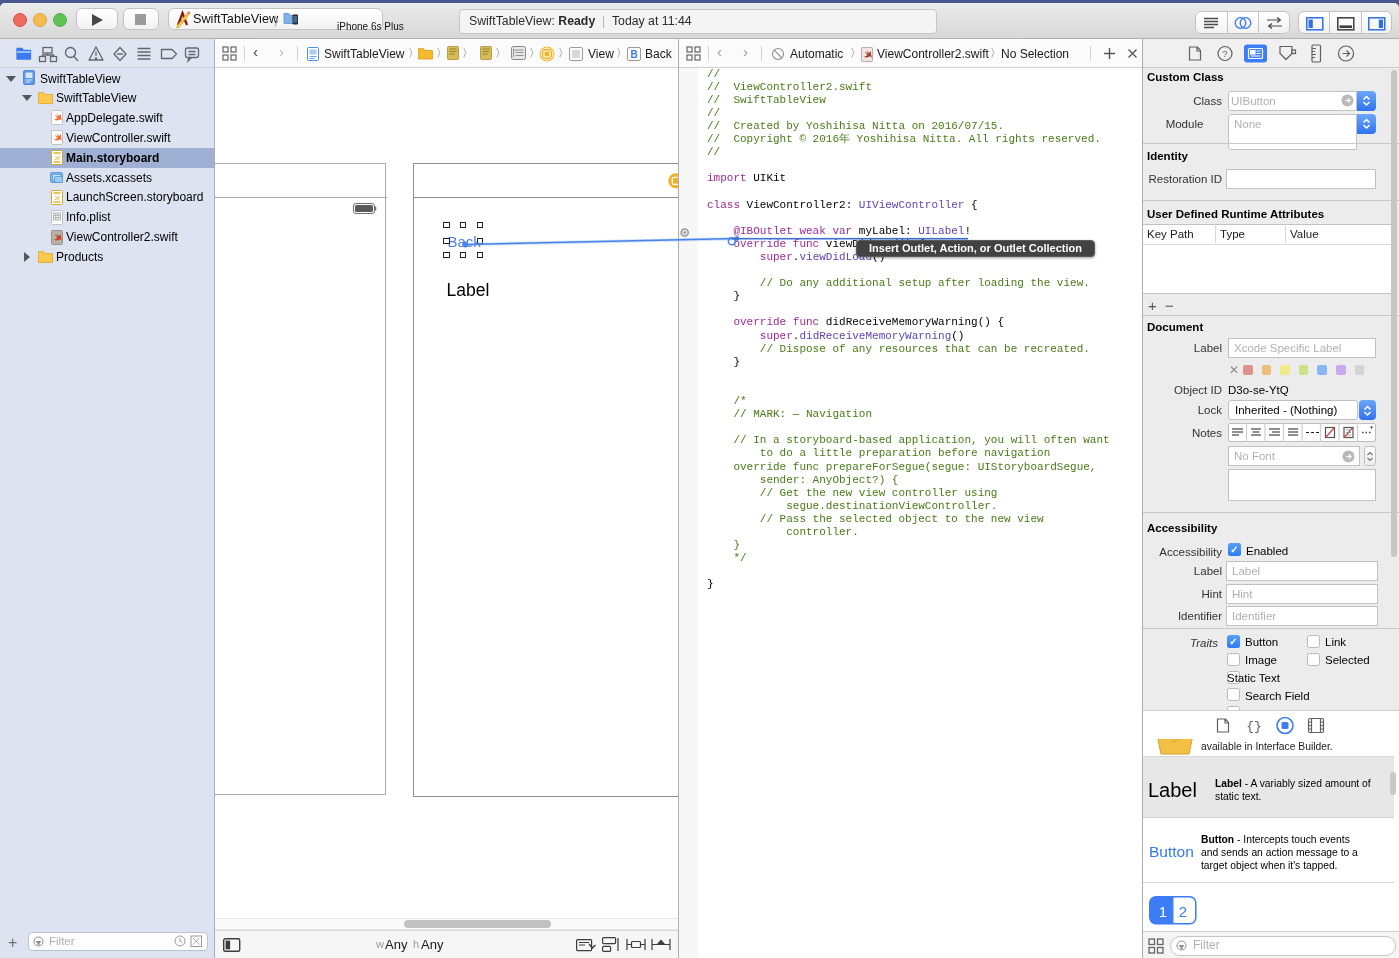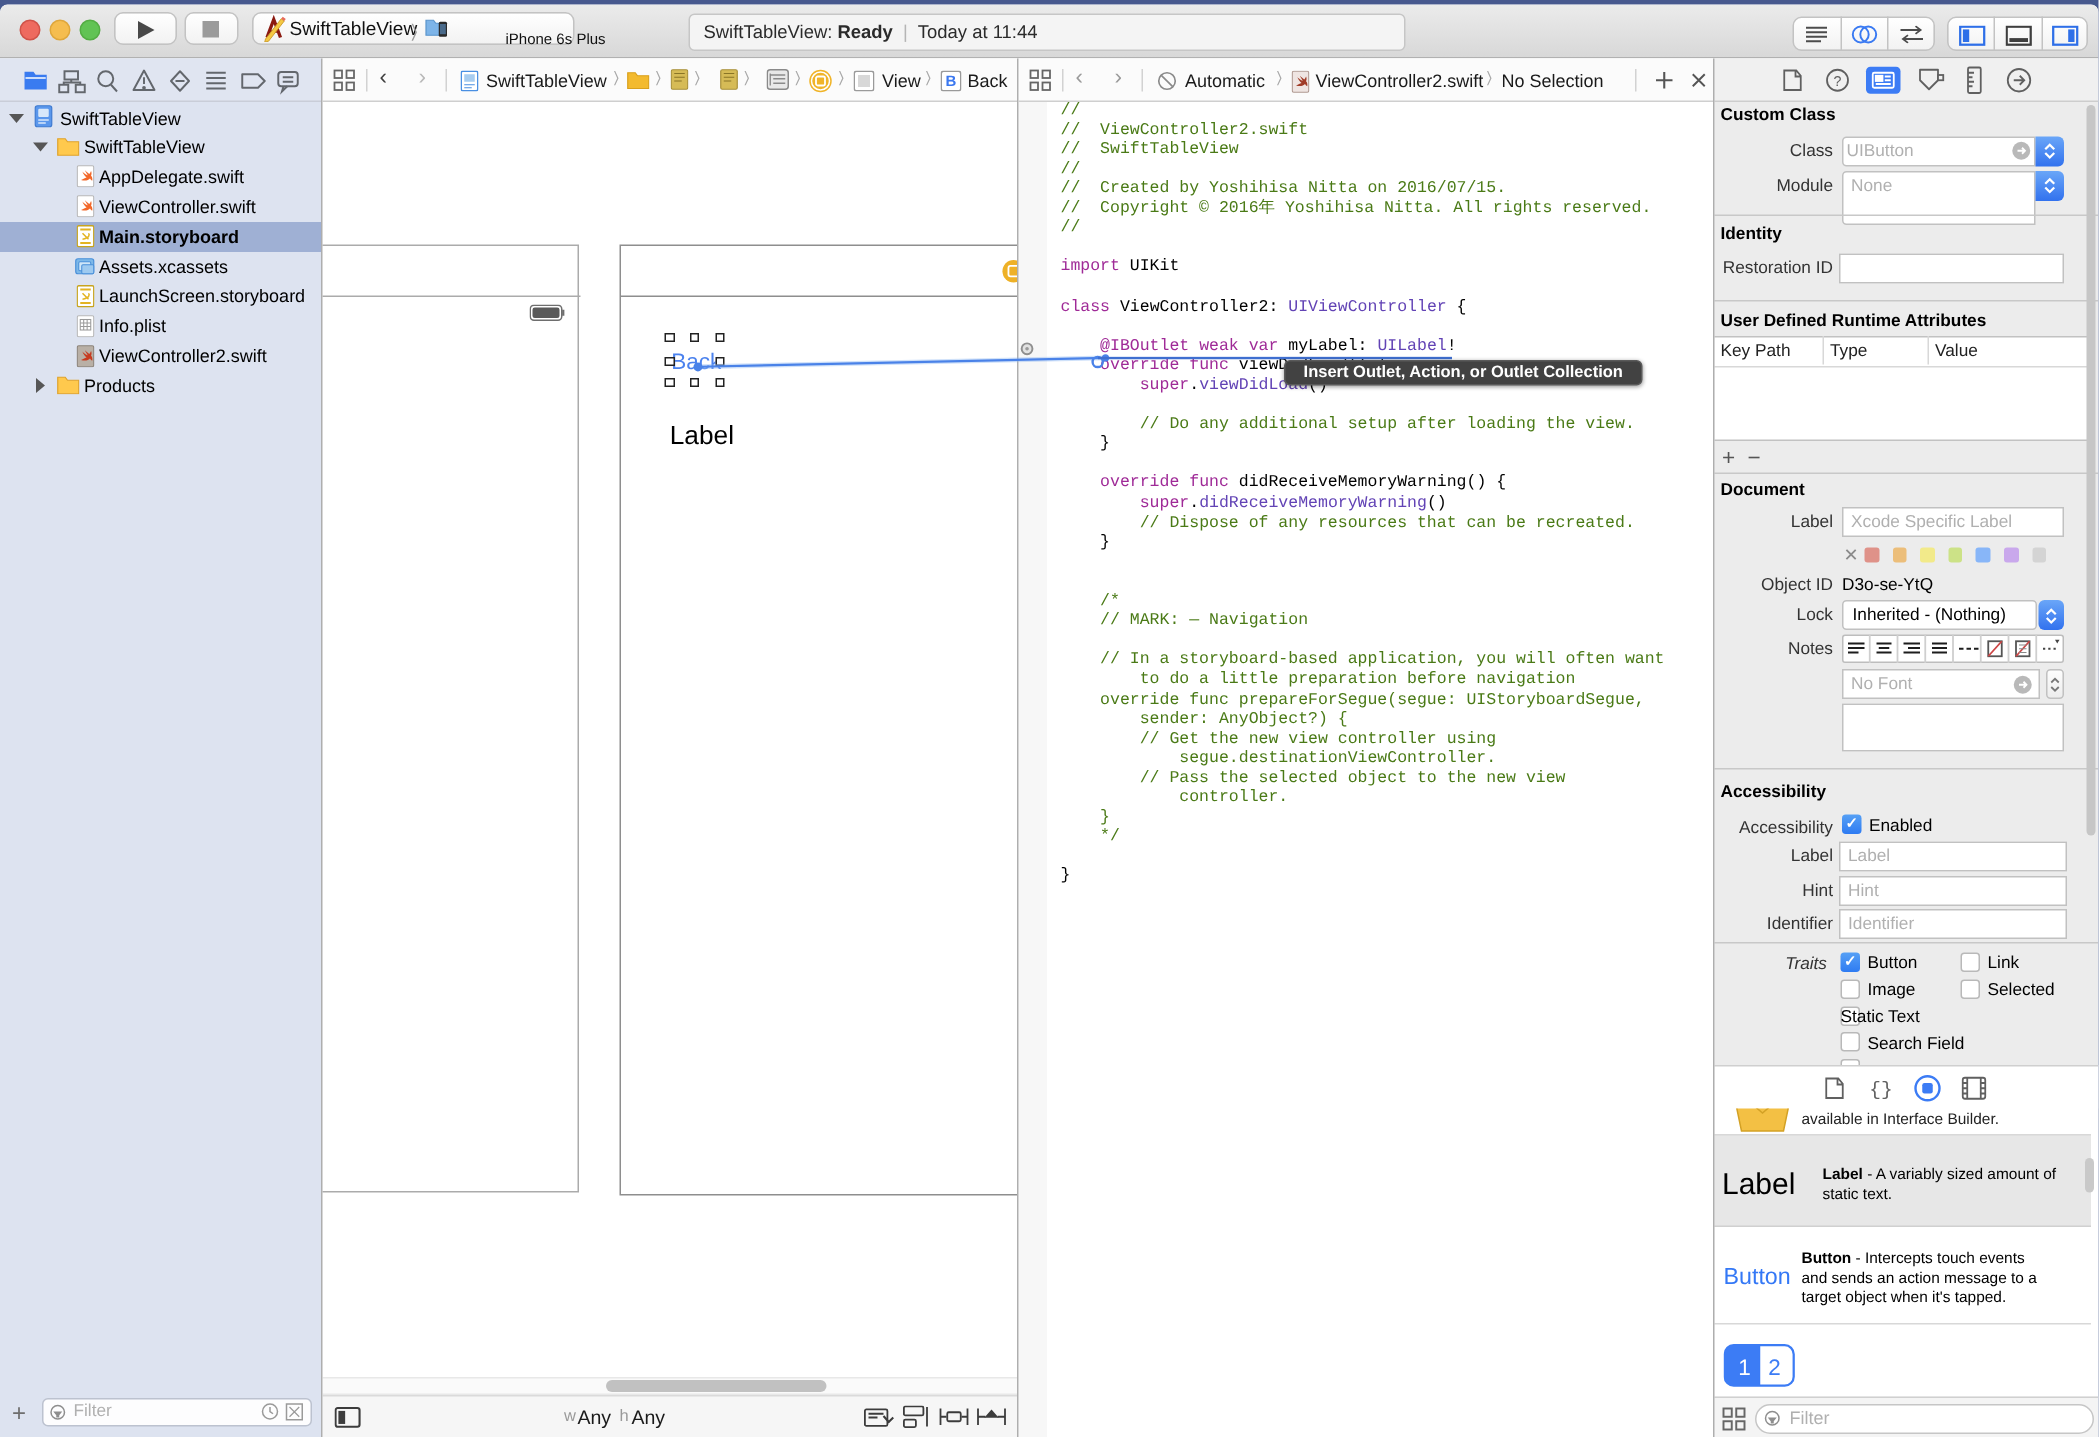--- a/index.html
+++ b/index.html
@@ -480,21 +480,21 @@
       <div class="ilabel" style="left:4px;top:55.5px;width:75px;">Class</div>
       <div class="ifield" style="left:85px;top:51.5px;width:129px;height:20px;border-radius:3px 0 0 3px;line-height:18px;padding-left:2px;">UIButton</div>
       <svg class="abs" style="left:198px;top:55px;" width="13" height="13">
           <circle cx="6.5" cy="6.5" r="6" fill="#b9b9b9"></circle>
           <path d="M4 6.5 h5 M7 4.5 l2 2 -2 2" stroke="#fff" stroke-width="1.2" fill="none"></path>
         </svg>
       <div class="abs" style="left:214px;top:51.5px;width:19px;height:20px;background:linear-gradient(#6aa6f8,#3272ee);border-radius:0 4px 4px 0;"></div>
       <svg class="abs" style="left:217px;top:55px;" width="13" height="13" fill="none" stroke="#fff" stroke-width="1.5">
           <path d="M3.5 5.5 l3 -3 3 3 M3.5 8 l3 3 3 -3"></path>
         </svg>
-      <div class="ilabel" style="left:4px;top:78.5px;width:75px;">Module</div>
+      <div class="ilabel" style="left:4px;top:78.5px;width:75px;text-align:center;">Module</div>
       <div class="ifield" style="left:85px;top:74.5px;width:129px;height:36px;border-radius:3px 0 0 3px;line-height:18px;padding-left:5px;">None</div>
       <div class="abs" style="left:214px;top:74.5px;width:19px;height:20px;background:linear-gradient(#6aa6f8,#3272ee);border-radius:0 4px 4px 0;"></div>
       <svg class="abs" style="left:217px;top:78px;" width="13" height="13" fill="none" stroke="#fff" stroke-width="1.5">
           <path d="M3.5 5.5 l3 -3 3 3 M3.5 8 l3 3 3 -3"></path>
         </svg>
       <div class="isep" style="top:104px;"></div>
       <div class="ihdr" style="top:110.5px;">Identity</div>
       <div class="ilabel" style="left:4px;top:134px;width:75px;">Restoration ID</div>
       <div class="ifield" style="left:83px;top:130px;width:150px;height:20px;"></div>
       <div class="isep" style="top:160.5px;"></div>

